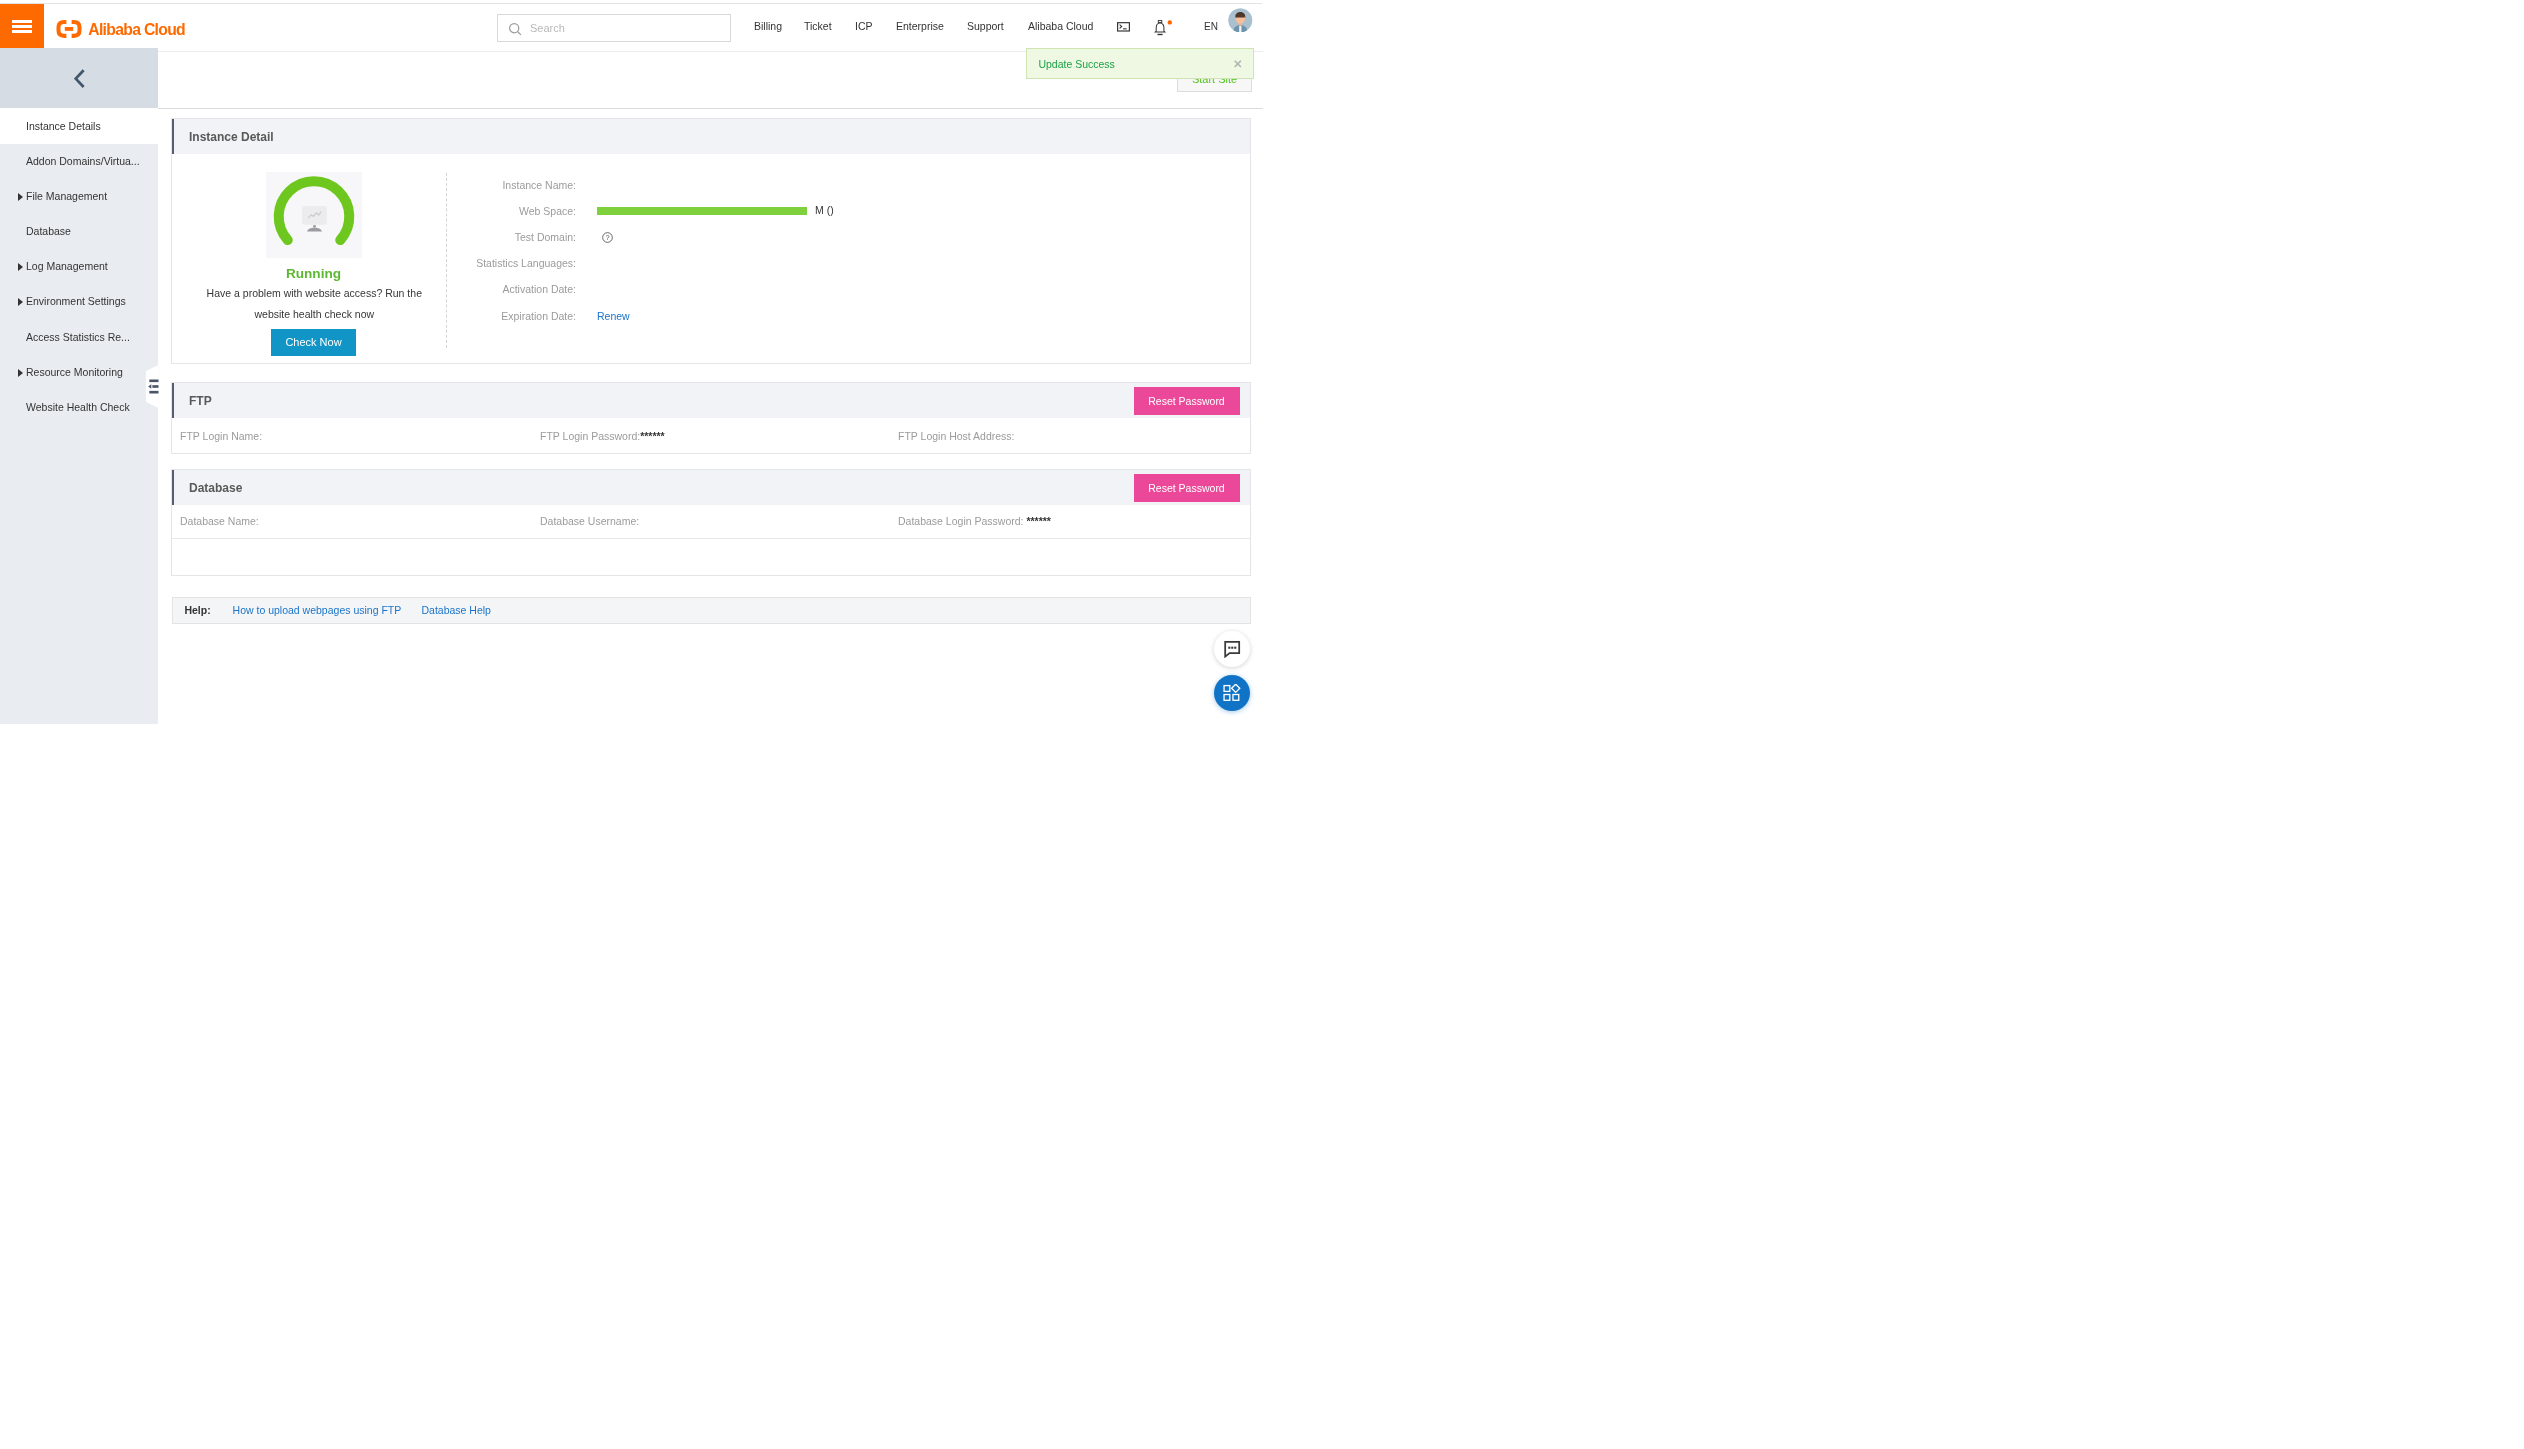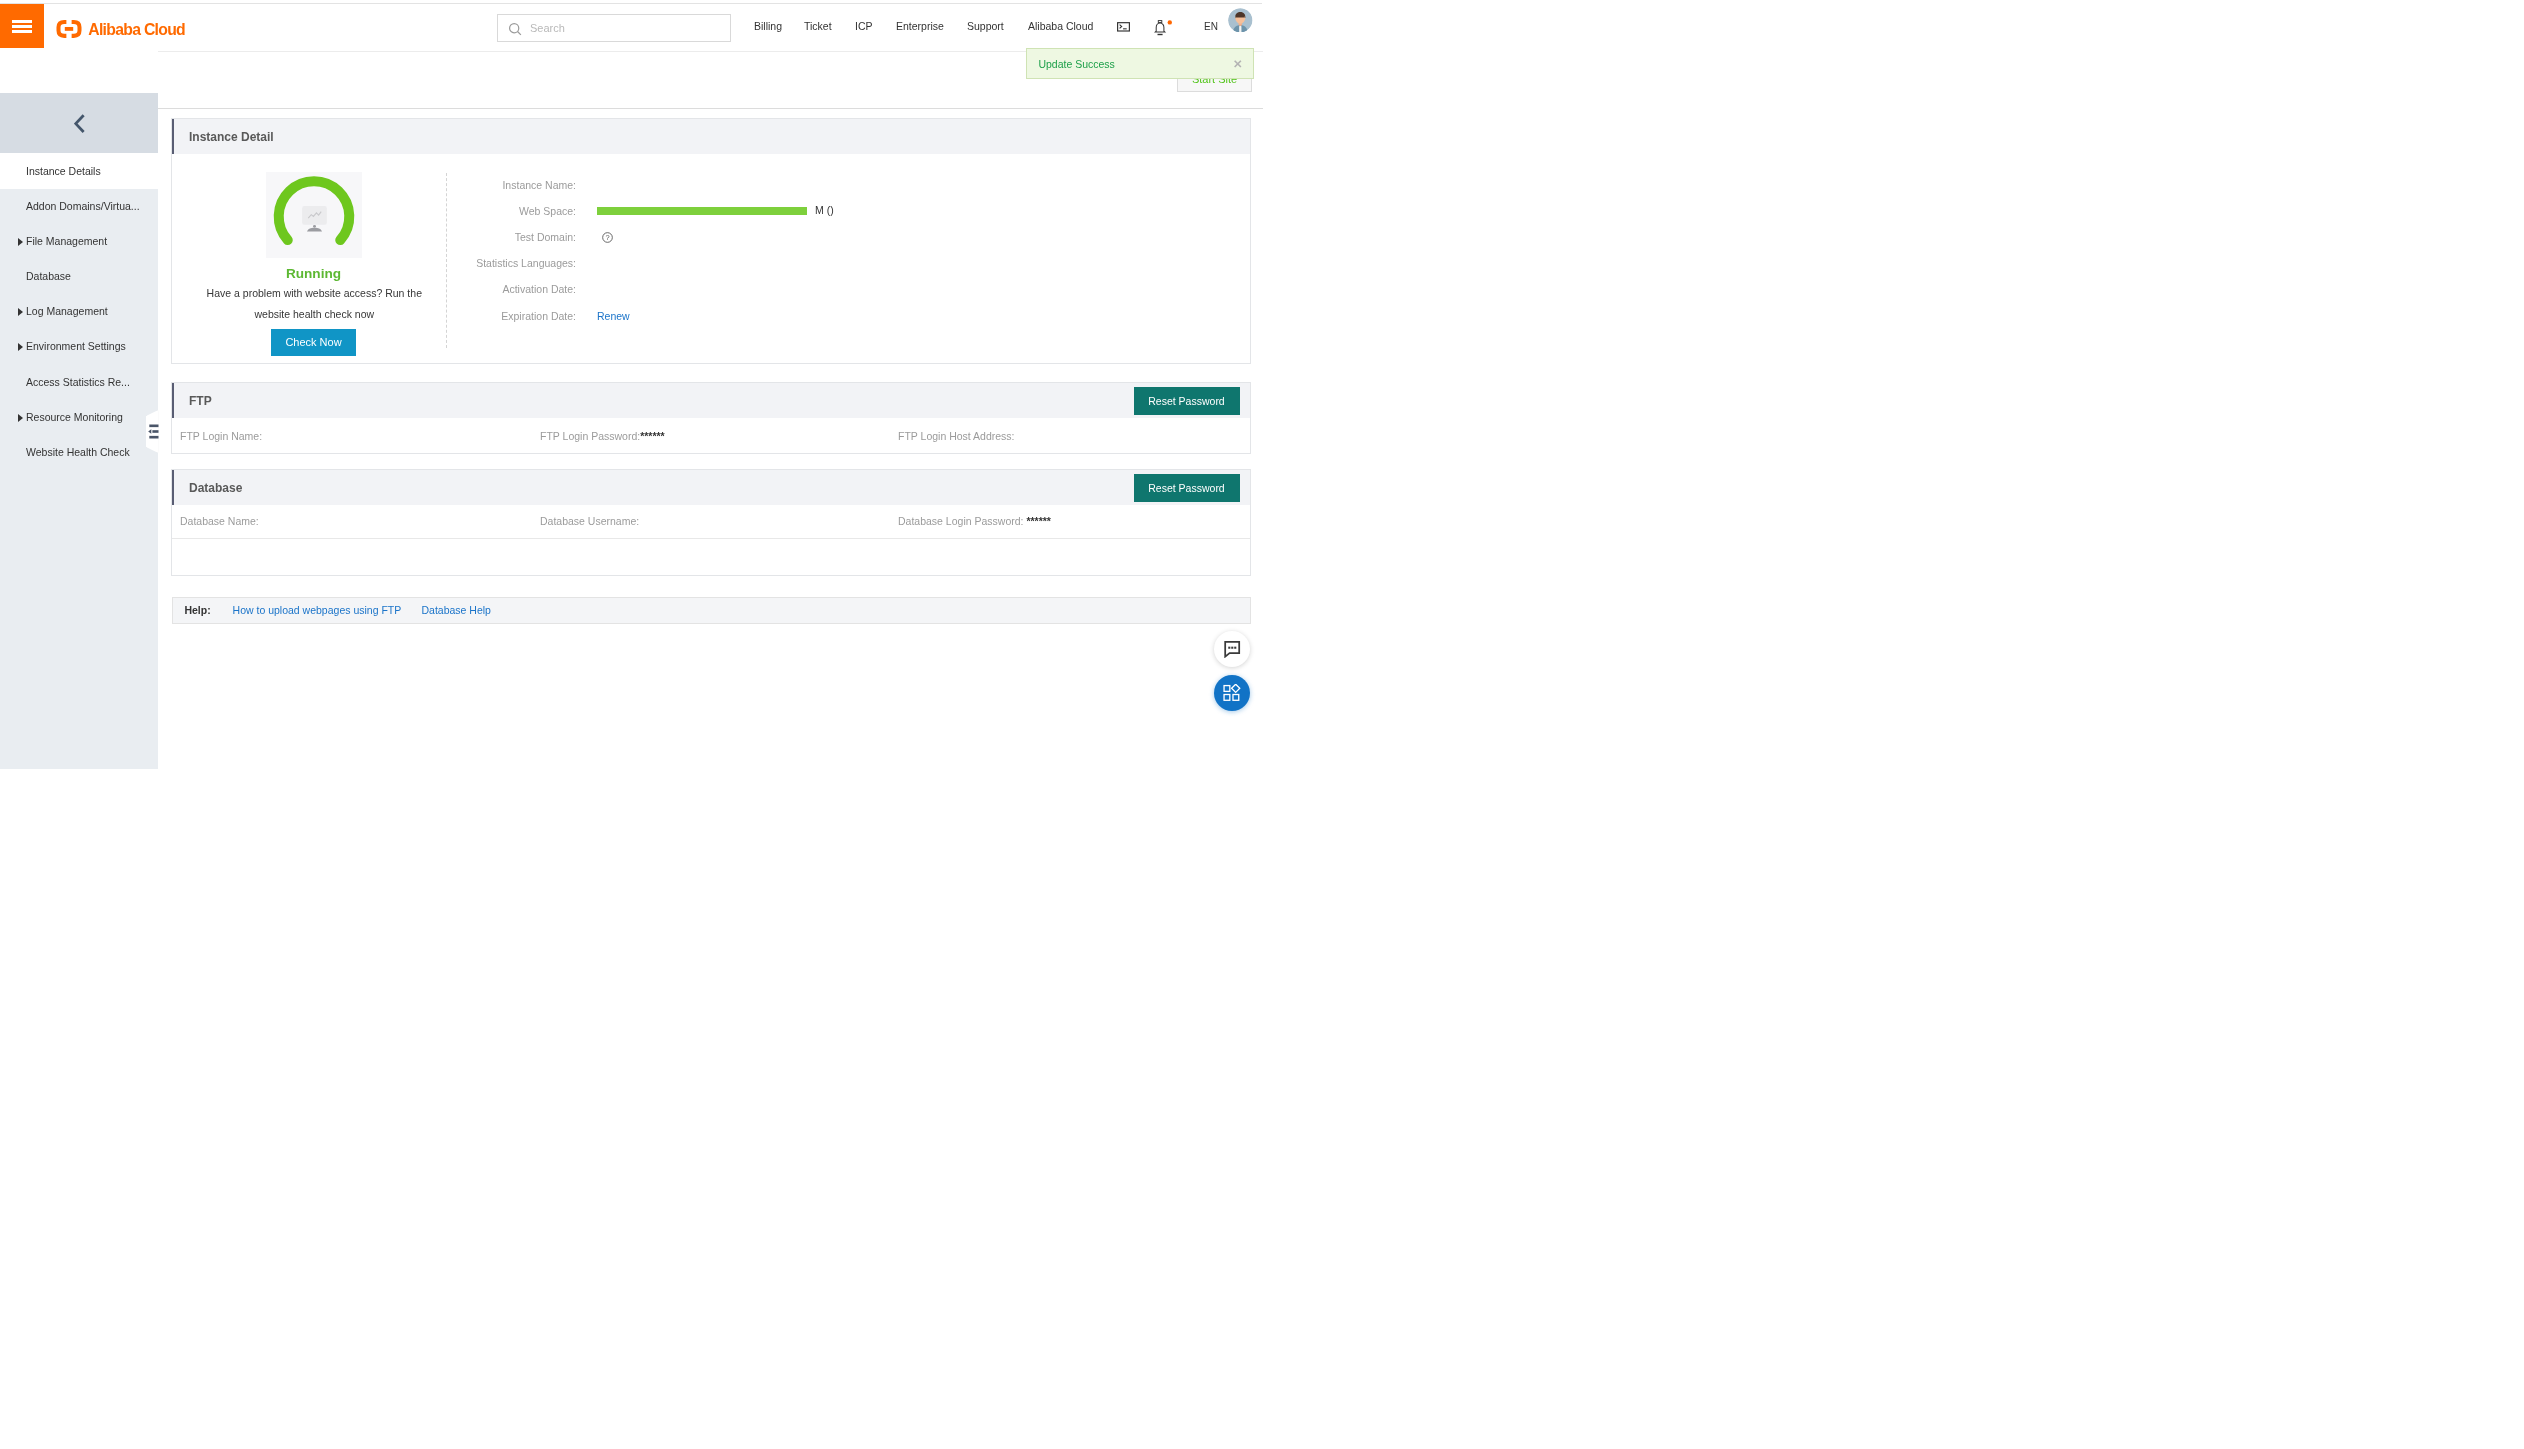--- a/index.html
+++ b/index.html
@@ -11,33 +11,33 @@
 #header { position:absolute; left:0; top:4.4px; width:1262px; height:44px; background:#fff; }
 #burger { position:absolute; left:0; top:0; width:44px; height:44px; background:#ff6a00; }
 #burger .bar { position:absolute; left:12.3px; width:19.3px; height:3.1px; background:#fff; }
 #logo { position:absolute; left:55px; top:11.4px; height:28px; }
 #logo svg { display:block; }
 #searchbox { position:absolute; left:497px; top:9.7px; width:234px; height:28px; border:0.9px solid #d9d9d9; background:#fff;padding-left:40px; }
 #searchbox .ph { position:absolute; left:32px; top:7px; font-size:11px; color:#b9b9b9; }
 #hnav { position:absolute; top:0; height:44px; font-size:10.5px; color:#333; }
 .hitem { position:absolute; top:16px; white-space:nowrap; }
 
-#sidebar { position:absolute; left:0; top:48px; width:158px; height:676px; background:#e9edf1;margin-top:45px; }
+#sidebar { position:absolute; left:0; top:48px; width:158px; height:676px; background:#e9edf1; }
 #sidetop { position:absolute; left:0; top:0; width:158px; height:60px; background:#d6dce3; }
 .mitem { position:absolute; left:0; width:158px; height:35px; line-height:35px; font-size:10.5px; color:#333; }
 .mitem .txt { margin-left:26px; }
 .mitem.active { background:#fff; }
 .arrow { position:absolute; left:17.5px; top:14px; width:0; height:0; border-left:5.3px solid #333; border-top:4px solid transparent; border-bottom:4px solid transparent; }
 
 #topstrip { position:absolute; left:158px; top:48px; width:1105px; height:61px; background:#fff; border-bottom:0.9px solid #dcdcdc; }
 #startsite { position:absolute; left:1019px; top:18.4px; width:75px; height:26px; background:#f7f7f7; border:0.9px solid #dcdcdc; color:#52c41a; font-size:11px; text-align:center; line-height:24.6px; }
 .card { position:absolute; left:171px; width:1080px; background:#fff; border:0.9px solid #e3e5e8; }
 .chead { position:relative; height:35px; background:#f2f3f6; border-left:2.6px solid #595d73; }
 .chead .ct { position:absolute; left:15px; top:10.5px; font-size:12px; font-weight:bold; color:#595959; }
-.resetbtn { position:absolute; right:10.5px; top:3.5px; width:106px; height:28px; background:#0f766e; color:#fff; font-size:10.5px; text-align:center; line-height:28px; }
+.resetbtn { position:absolute; right:10.5px; top:3.5px; width:106px; height:28px; background:#ec4899; color:#fff; font-size:10.5px; text-align:center; line-height:28px; }
 .glabel { color:#9b9b9b; font-size:10.5px; }
 
 #toast { position:absolute; left:1026px; top:48px; width:228px; height:30.5px; background:#eef8e2; border:0.9px solid #cfe3b4; z-index:30; }
 #toast .tx { position:absolute; left:11.4px; top:8.8px; font-size:10.5px; color:#1ea04a; }
 #toast .cl { position:absolute; left:206px; top:8px; font-size:11.4px; color:#b3b3b3; font-weight:bold; }
 
 .fab { position:absolute; border-radius:50%; width:36px; height:36px; }
 #fab1 { left:1214px; top:631px; background:#fff; box-shadow:0 0.9px 5.3px rgba(0,0,0,.18); }
 #fab2 { left:1214px; top:675px; background:#1173c6; box-shadow:0 0.9px 5.3px rgba(17,115,198,.4); }
 </style>

